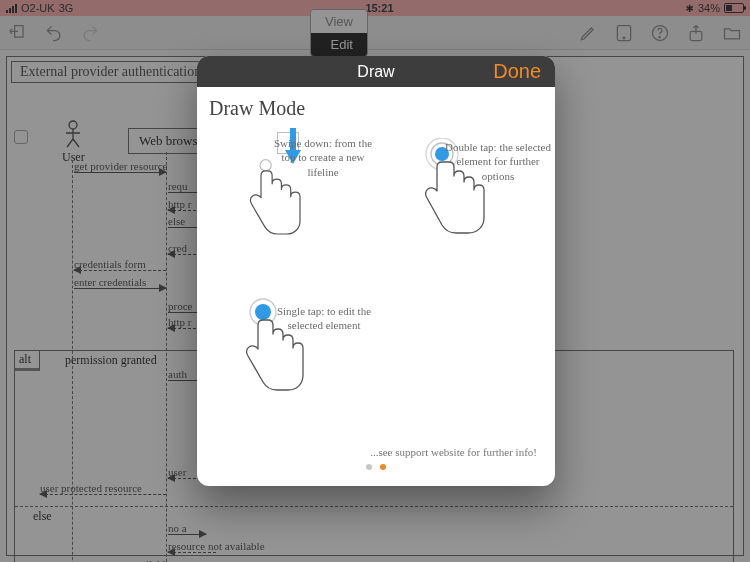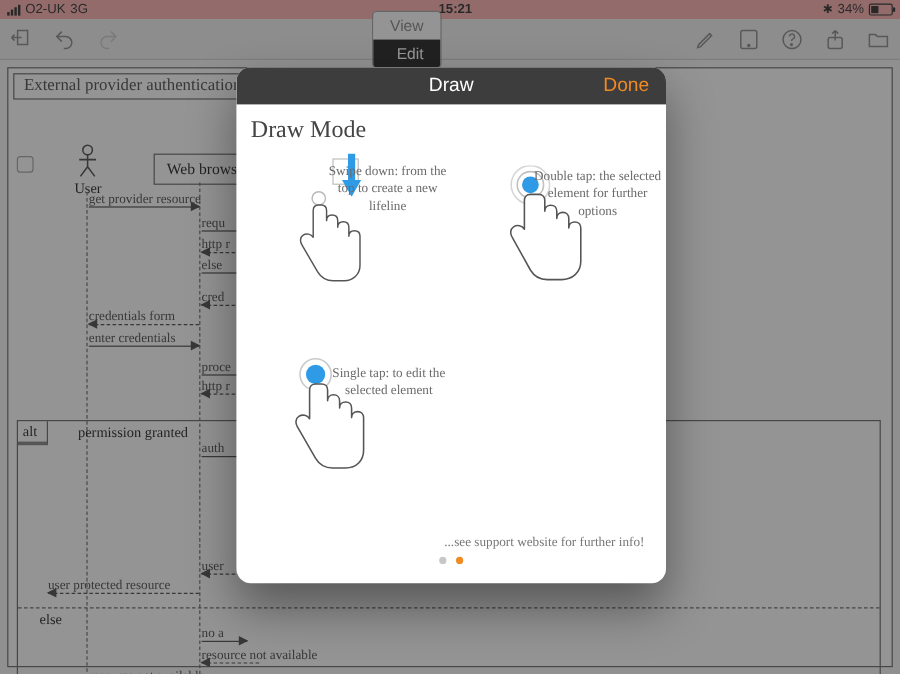--- a/index.html
+++ b/index.html
@@ -59,21 +59,21 @@
   .modal {
     position:absolute; left:197px; top:56px; width:358px; height:430px;
     background:#fff; border-radius:12px; overflow:hidden;
     box-shadow:0 20px 40px rgba(0,0,0,0.4);
     display:flex; flex-direction:column;
   }
   .modal .hdr {
     height:40px; background:#3d3d3d; color:#fff; display:flex; align-items:center; justify-content:center; position:relative;
   }
   .modal .hdr .ttl { font-size:16px; font-weight:500; }
-  .modal .hdr .done { position:absolute; right:14px; color:#f08a24; font-size:16px; cursor:pointer; }
+  .modal .hdr .done { position:absolute; right:14px; color:#f08a24; font-size:20px; cursor:pointer; }
   .modal .body { flex:1; padding:10px 12px 6px; position:relative; }
   .modal .body h2 { font-family:"Comic Sans MS", cursive; font-weight:normal; font-size:20px; color:#444; margin-bottom:6px; }
   .gestures { display:grid; grid-template-columns:1fr 1fr; grid-template-rows:1fr 1fr; gap:6px 4px; height:310px; }
   .gesture { position:relative; display:flex; align-items:center; justify-content:center; }
   .gesture .txt { font-family:"Comic Sans MS", cursive; font-size:11px; color:#6b6b6b; text-align:center; line-height:1.3; position:absolute; width:110px; }
   .g1 .txt { right:-6px; top:18px; }
   .g2 .txt { right:-4px; top:10px; }
   .g3 .txt { right:-5px; top:20px; }
   .g4 .txt { right:-10px; top:14px; }
   .smallbox { position:absolute; width:22px; height:22px; border:1px solid #bfbfbf; left:68px; top:6px; background:#fff; }

